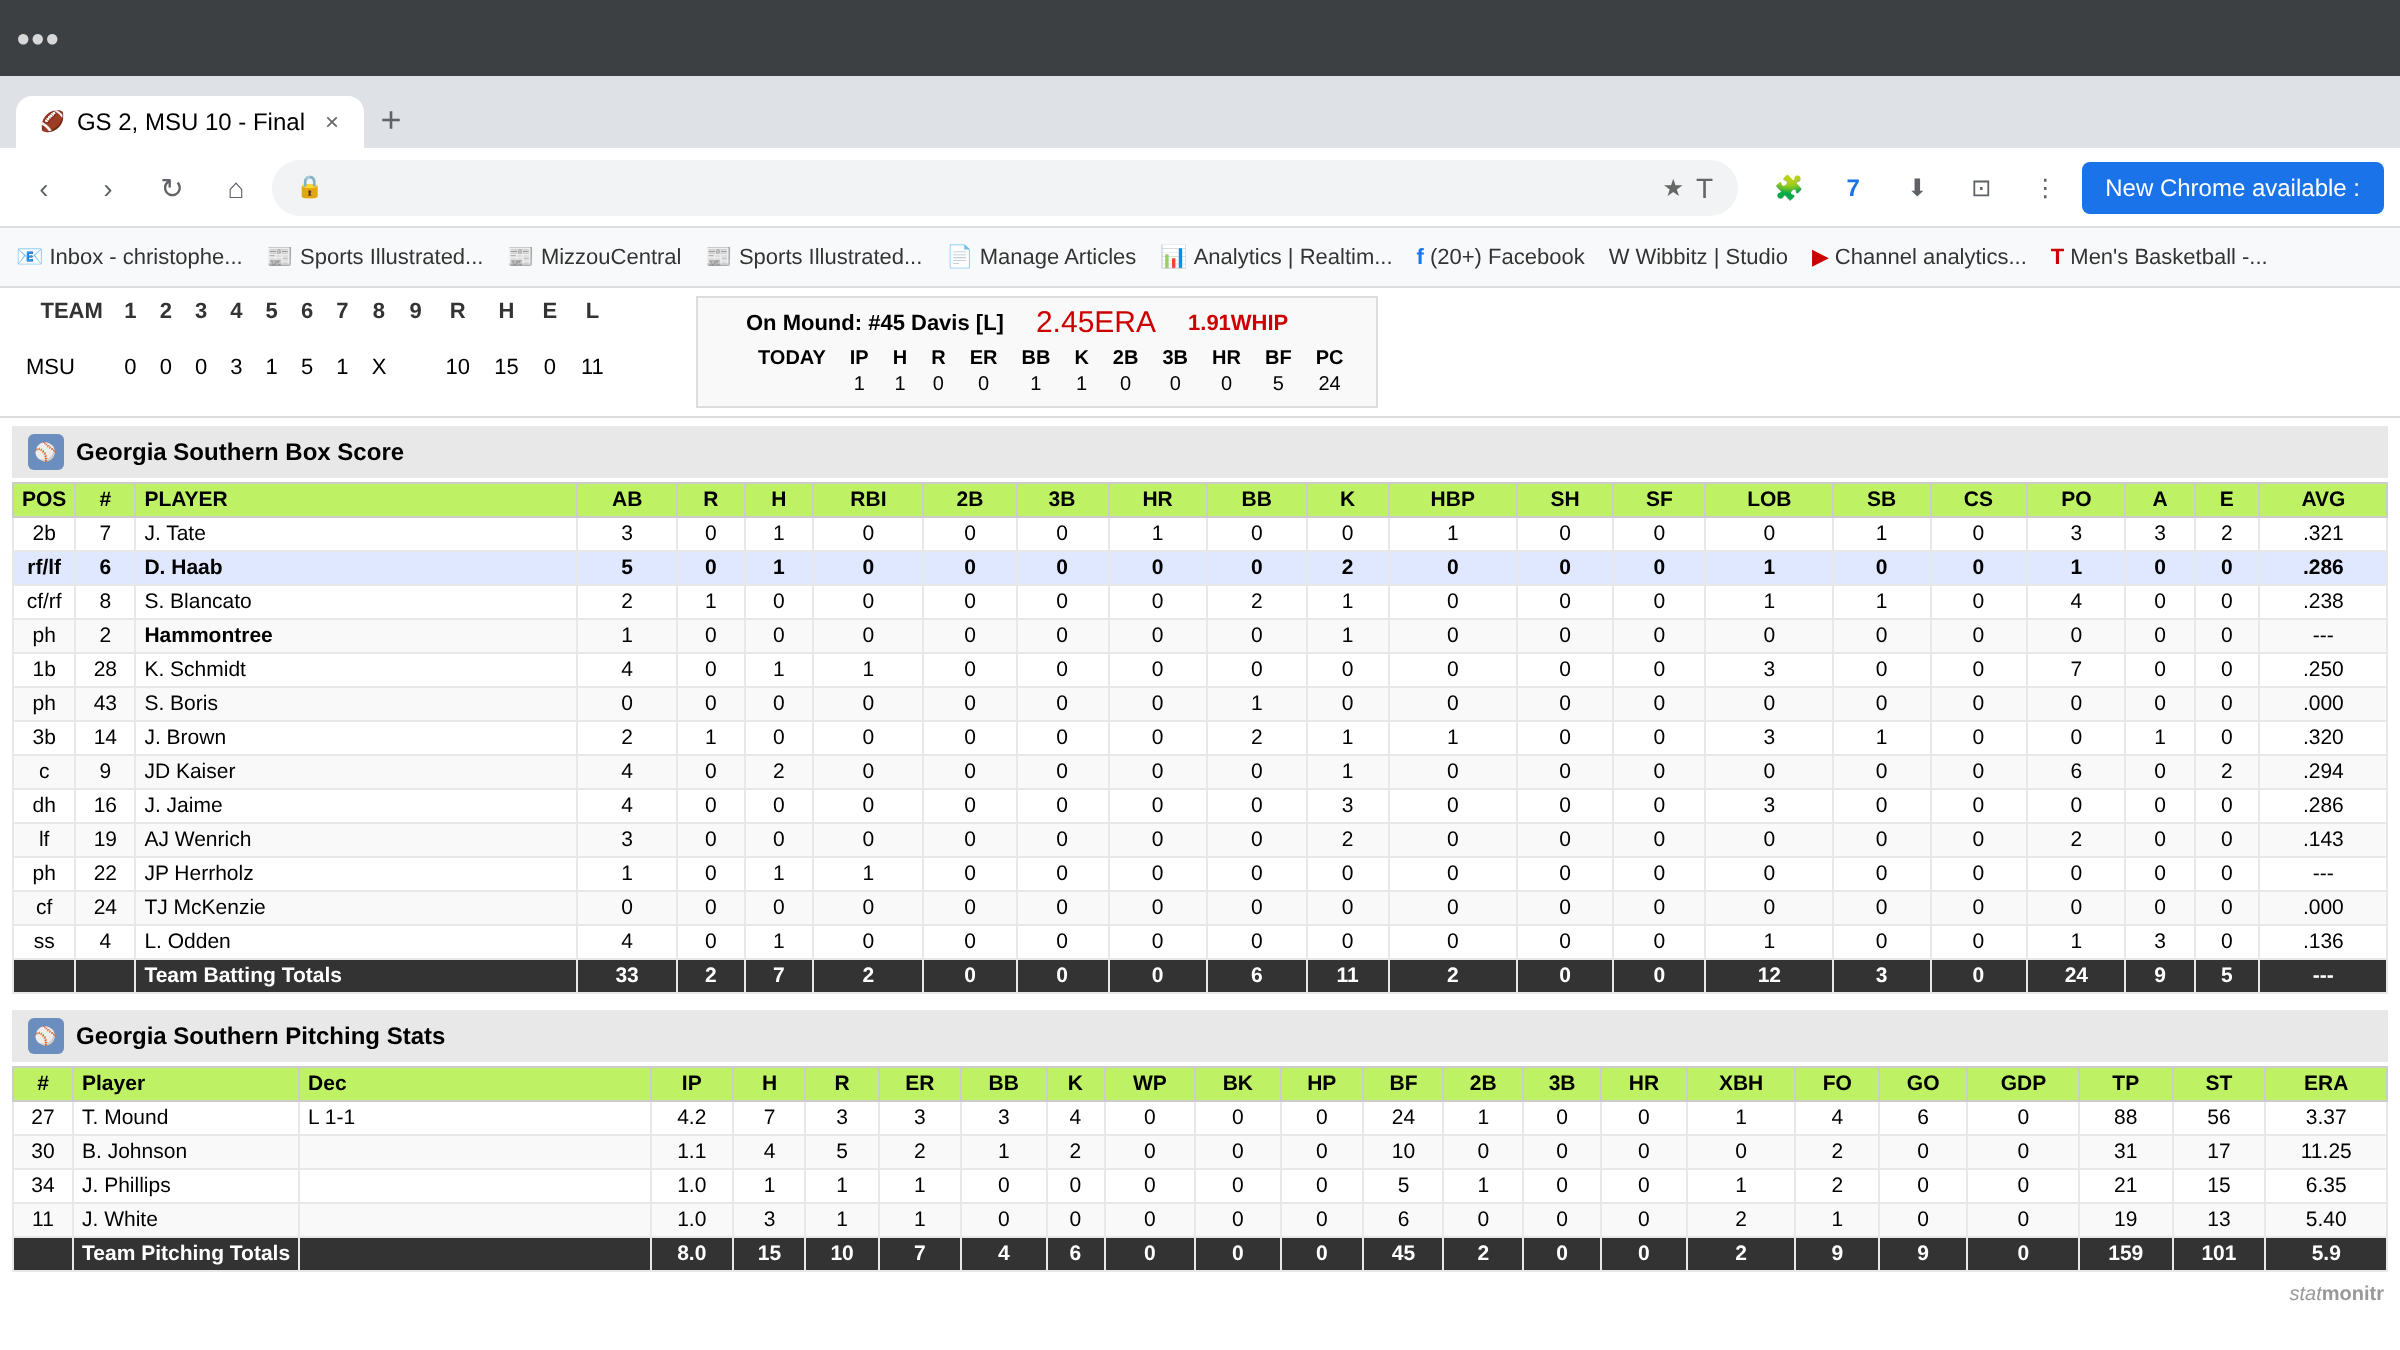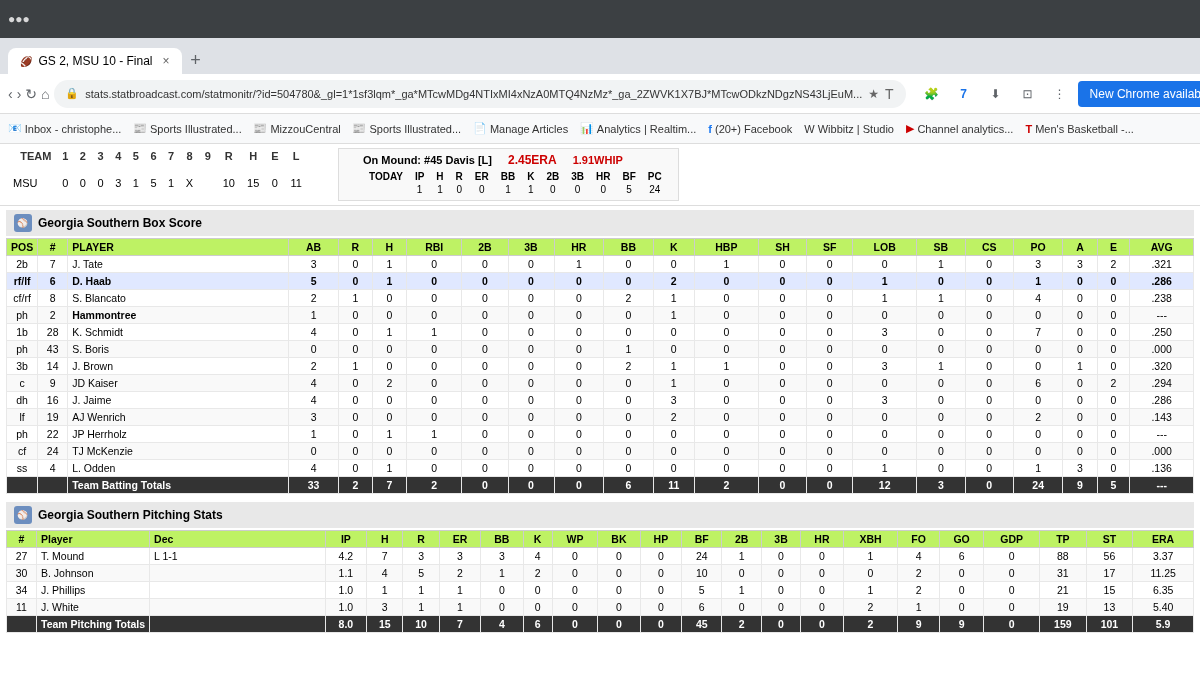--- a/index.html
+++ b/index.html
@@ -71,21 +71,20 @@
   <div class="tab-add">+</div>
 </div>
 
 <div class="browser-nav">
   <div class="nav-btn">‹</div>
   <div class="nav-btn">›</div>
   <div class="nav-btn">↻</div>
   <div class="nav-btn">⌂</div>
   <div class="address-bar">
     <span style="color:#1a73e8; font-size:11px;">🔒</span>
-    <span style="font-size:11px; color:#333; overflow:hidden; white-space:nowrap; text-overflow:ellipsis;">stats.statbroadcast.com/statmonitr/?id=504780&amp;_gl=1*1sf3lqm*_ga*MTcwMDg4NTIxMI4xNzA0MTQ4NzMz*_ga_2ZWVK1X7BJ*MTcwODkzNDgzNS43LjEuM...</span>
     <span style="margin-left:auto; color:#666;">★</span>
     <span style="color:#666; font-size:14px;">T</span>
   </div>
   <div style="display:flex; gap:4px; margin-left:8px;">
     <div class="nav-btn" style="font-size:12px;">🧩</div>
     <div class="nav-btn" style="font-size:12px; font-weight:bold; color:#1a73e8;">7</div>
     <div class="nav-btn" style="font-size:12px;">⬇</div>
     <div class="nav-btn" style="font-size:12px;">⊡</div>
     <div class="nav-btn" style="font-size:12px;">⋮</div>
   </div>
@@ -170,24 +169,24 @@
           <td>X</td>
           <td></td>
           <td>10</td>
           <td>15</td>
           <td>0</td>
           <td>11</td>
         </tr>
       </tbody>
     </table>
 
-    <div class="mound-info" style="margin-left:30px;padding-left:24px;">
+    <div class="mound-info" style="margin-left:40px;padding-left:24px;">
       <div style="display:flex; gap:16px; align-items:center; margin-bottom:3px;">
         <span style="font-weight:bold; font-size:11px;">On Mound: #45 Davis [L]</span>
-        <span class="era-label" style="font-size:12px; font-weight:bold; color:#cc0000;">2.45ERA</span>
+        <span class="era-label" style="font-size:15px; font-weight:normal; color:#cc0000;">2.45ERA</span>
         <span class="whip-label" style="font-size:11px; font-weight:bold; color:#cc0000;">1.91WHIP</span>
       </div>
       <table class="mound-table">
         <thead>
           <tr>
             <th>TODAY</th>
             <th>IP</th>
             <th>H</th>
             <th>R</th>
             <th>ER</th>
@@ -749,14 +748,17 @@
             <td>9</td>
             <td>0</td>
             <td>159</td>
             <td>101</td>
             <td>5.9</td>
           </tr>
         </tbody>
     </table>
   </div>
 
+  <div class="footer">
+    <span style="font-style:italic;">stat</span><span style="font-weight:bold;">monitr</span>
+  </div>
 
 </div>
 
 </body></html>

